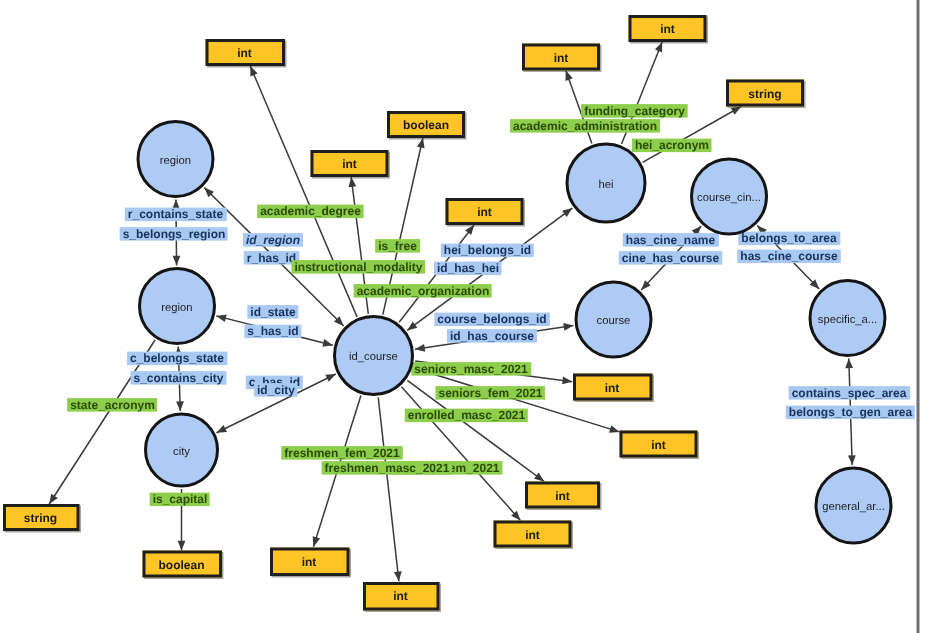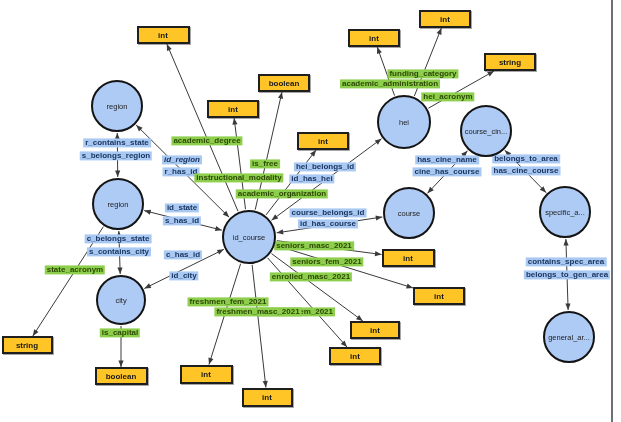--- a/index.html
+++ b/index.html
@@ -102,21 +102,21 @@
   <div id="label-layer">
       <div class="elabel relationship" style="left: 117px; top: 143px;">r_contains_state</div>
       <div class="elabel relationship" style="left: 116px; top: 156px;">s_belongs_region</div>
       <div class="elabel relationship" style="left: 182px; top: 160px; font-style: italic;">id_region</div>
       <div class="elabel relationship" style="left: 181px; top: 172px;">r_has_id</div>
       <div class="elabel relationship" style="left: 182px; top: 208px;">id_state</div>
       <div class="elabel relationship" style="left: 182px; top: 221px;">s_has_id</div>
       <div class="elabel relationship" style="left: 118px; top: 239px;">c_belongs_state</div>
       <div class="elabel relationship" style="left: 119px; top: 252px;">s_contains_city</div>
       <div class="elabel relationship" style="left: 183px; top: 255px;">c_has_id</div>
-      <div class="elabel relationship" style="left: 184px; top: 276px;">id_city</div>
+      <div class="elabel relationship" style="left: 184px; top: 260px;">id_city</div>
       <div class="elabel relationship" style="left: 325px; top: 167px;">hei_belongs_id</div>
       <div class="elabel relationship" style="left: 312px; top: 179px;">id_has_hei</div>
       <div class="elabel relationship" style="left: 328px; top: 213px;">course_belongs_id</div>
       <div class="elabel relationship" style="left: 328px; top: 224px;">id_has_course</div>
       <div class="elabel relationship" style="left: 447px; top: 160px;">has_cine_name</div>
       <div class="elabel relationship" style="left: 447px; top: 172px;">cine_has_course</div>
       <div class="elabel relationship" style="left: 526px; top: 159px;">belongs_to_area</div>
       <div class="elabel relationship" style="left: 526px; top: 171px;">has_cine_course</div>
       <div class="elabel relationship" style="left: 566px; top: 262px;">contains_spec_area</div>
       <div class="elabel relationship" style="left: 567px; top: 275px;">belongs_to_gen_area</div>

